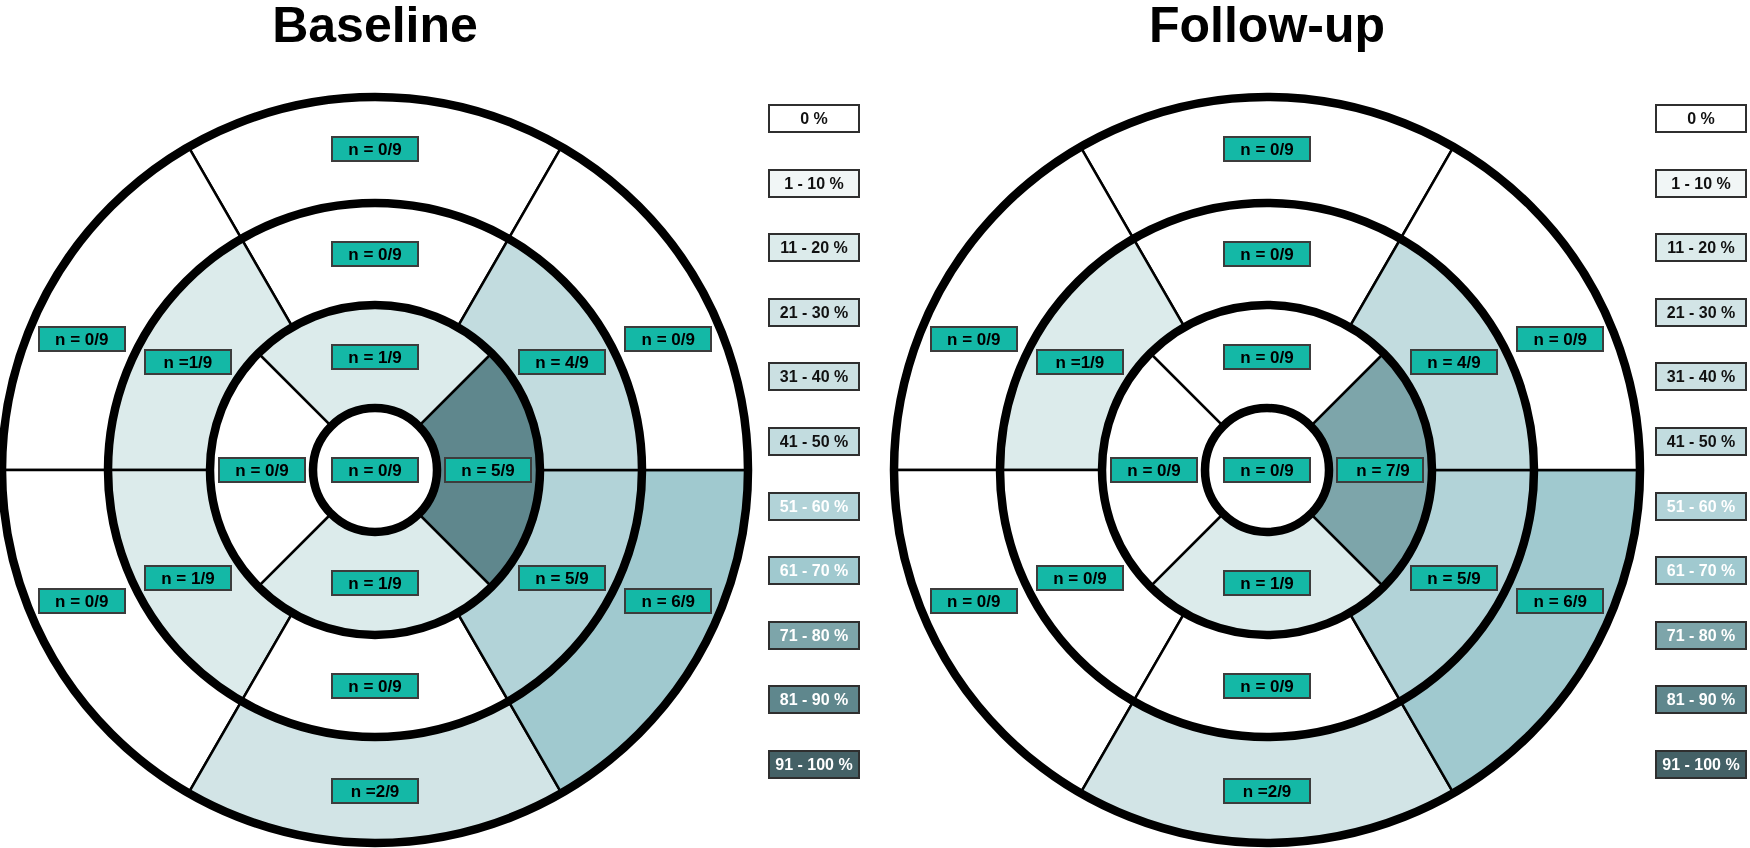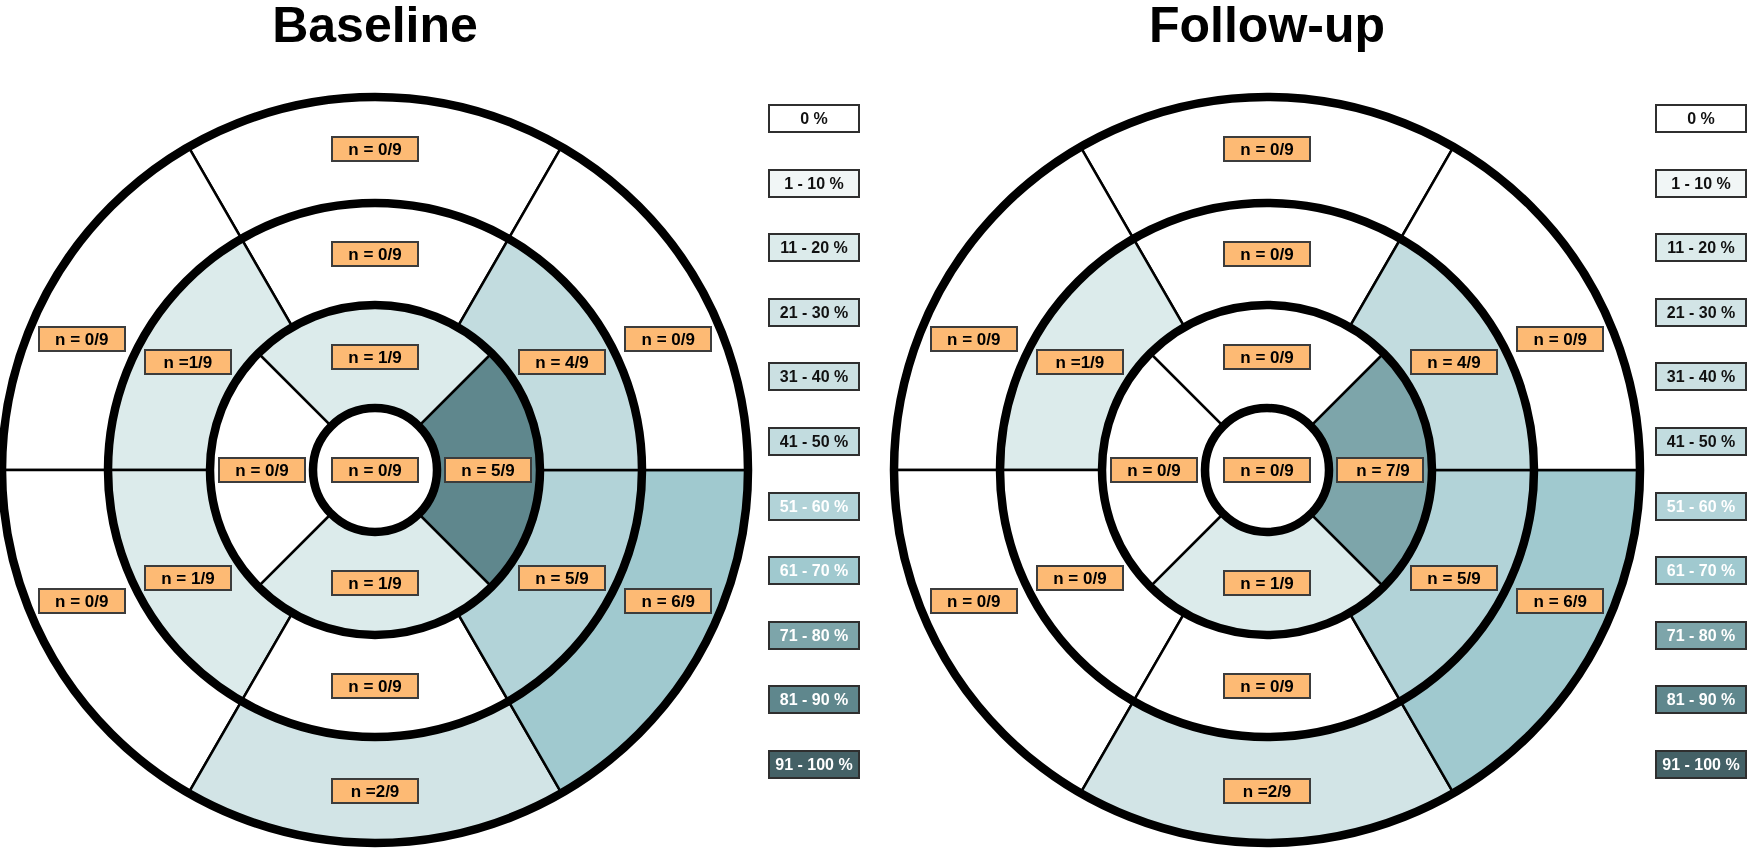--- a/index.html
+++ b/index.html
@@ -7,21 +7,21 @@
        font-family:"Liberation Sans", sans-serif;}
   .stage{position:absolute;left:0;top:0;width:1750px;height:620px;background:#fff;}
   .panel-title{
     position:absolute;top:-4px;transform:translateX(-50%);
     font-size:50px;font-weight:900;color:#000;letter-spacing:0px;
     white-space:nowrap;
   }
   svg{position:absolute;left:0;top:0;}
   .seg-label{
     position:absolute;width:88px;height:26px;box-sizing:border-box;
-    background:#fdba74;border:2px solid #3c3c3c;
+    background:#14b8a6;border:2px solid #3c3c3c;
     font-size:17px;font-weight:bold;color:#000;
     text-align:center;line-height:23px;white-space:nowrap;
   }
   .legend-box{
     position:absolute;width:92px;height:29px;box-sizing:border-box;
     border:2px solid #2f2f2f;
     font-size:16px;font-weight:bold;
     text-align:center;line-height:25px;white-space:nowrap;
   }
 </style>

